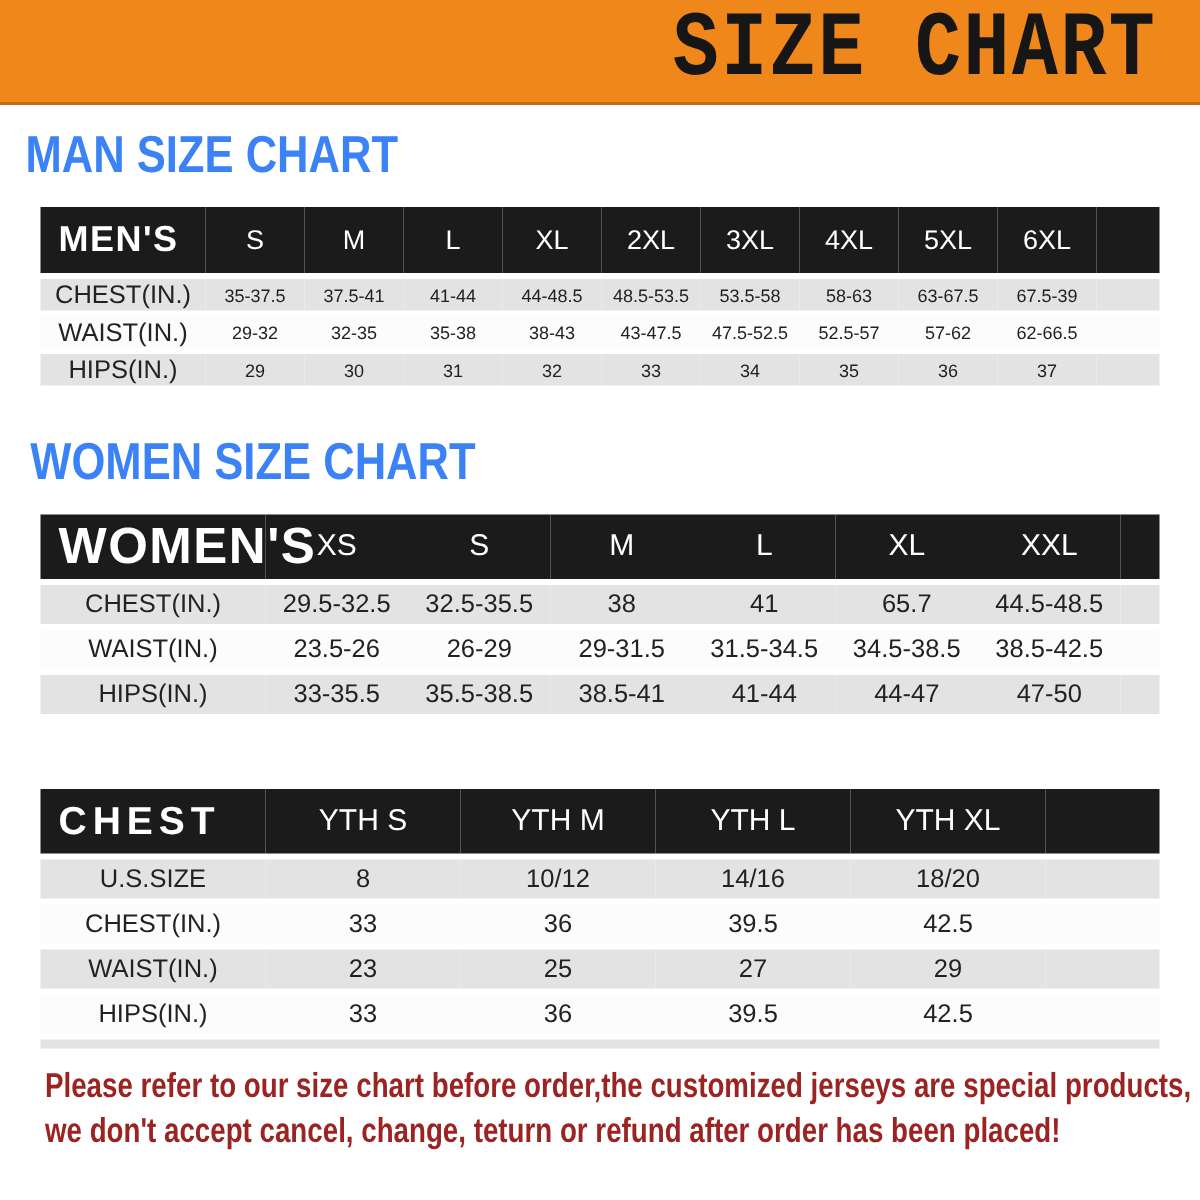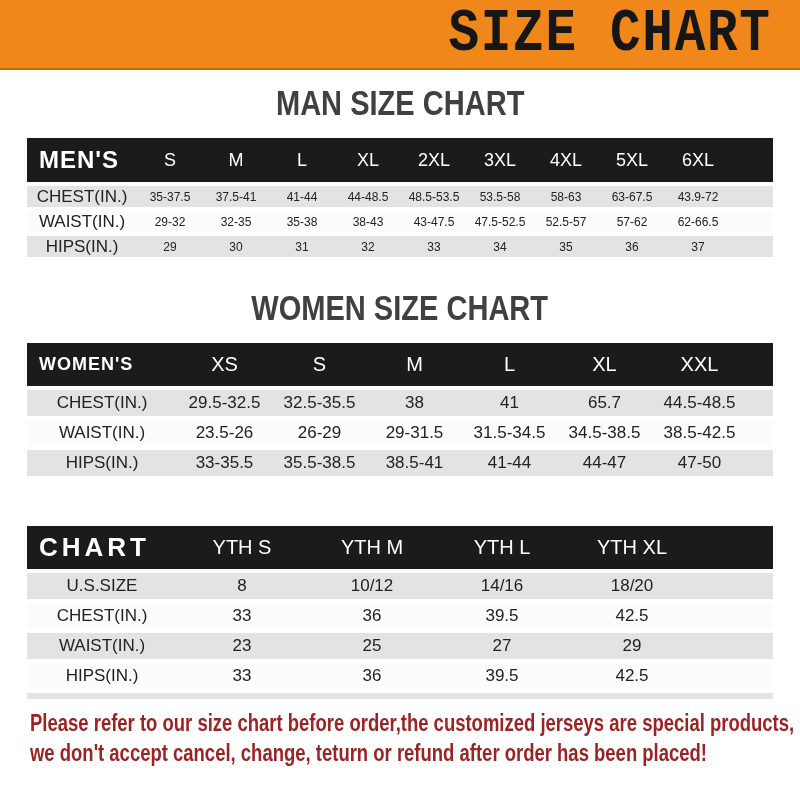--- a/index.html
+++ b/index.html
@@ -15,40 +15,40 @@
   .banner-title{
     font-size:60px;font-weight:bold;color:var(--banner-text,#161616);
     letter-spacing:2px;white-space:nowrap;display:inline-block;
     transform:scale(0.85,1.02);
   }
   .chart-section{margin:0;}
   .section-men{margin-top:16px;}
   .section-women{margin-top:30px;}
   .section-youth{margin-top:42px;}
   .section-heading{
-    margin:0 0 15px 0;text-align:center;font-size:33px;line-height:33px;
-    font-weight:bold;color:#404040;
+    margin:0 0 15px 0;font-size:33px;line-height:33px;
+    font-weight:bold;color:#3b82f6;
   }
   .section-heading span{display:inline-block;transform:scale(0.88,1.05);white-space:nowrap;}
   .size-table{
     width:746px;margin-left:27px;border-collapse:separate;border-spacing:0 4px;
     table-layout:fixed;
   }
   .size-table thead th{
     background:var(--header-bar-bg,#1B1B1B);color:var(--header-bar-text,#FFFFFF);
     font-weight:normal;padding:0;
   }
   .section-men thead th{height:44px;font-size:18px;}
   .section-women thead th,.section-youth thead th{height:43px;font-size:20px;}
   .group-label{
     text-align:left !important;padding-left:12px !important;font-weight:bold !important;
     letter-spacing:1px;white-space:nowrap;
   }
   .section-men .group-label{font-size:24px;}
-  .section-women .group-label{font-size:18px;}
+  .section-women .group-label{font-size:34px;}
   .section-youth .group-label{font-size:26px;letter-spacing:4px;}
   .size-header{text-align:center;}
   .size-table tbody td{
     text-align:center;color:var(--body-text,#222222);padding:0;white-space:nowrap;
   }
   .section-men tbody td{height:21px;font-size:12px;}
   .section-women tbody td,.section-youth tbody td{height:26px;font-size:17px;}
   .size-table tbody tr:nth-child(odd) td{background:var(--row-gray-bg,#E3E3E3);}
   .size-table tbody tr:nth-child(even) td{background:var(--row-white-bg,#FCFCFC);}
   .row-label{font-size:17px !important;}
@@ -105,21 +105,21 @@
         <tr>
           <td class="row-label">CHEST(IN.)</td>
           <td class="value">35-37.5</td>
           <td class="value">37.5-41</td>
           <td class="value">41-44</td>
           <td class="value">44-48.5</td>
           <td class="value">48.5-53.5</td>
           <td class="value">53.5-58</td>
           <td class="value">58-63</td>
           <td class="value">63-67.5</td>
-          <td class="value">43.9-72</td>
+          <td class="value">67.5-39</td>
           <td class="filler"></td>
         </tr>
         <tr>
           <td class="row-label">WAIST(IN.)</td>
           <td class="value">29-32</td>
           <td class="value">32-35</td>
           <td class="value">35-38</td>
           <td class="value">38-43</td>
           <td class="value">43-47.5</td>
           <td class="value">47.5-52.5</td>
@@ -210,21 +210,21 @@
       <colgroup>
         <col class="c-label">
         <col class="c-data">
         <col class="c-data">
         <col class="c-data">
         <col class="c-data">
         <col class="c-filler">
       </colgroup>
       <thead>
         <tr>
-          <th class="group-label">CHART</th>
+          <th class="group-label">CHEST</th>
           <th class="size-header">YTH S</th>
           <th class="size-header">YTH M</th>
           <th class="size-header">YTH L</th>
           <th class="size-header">YTH XL</th>
           <th class="filler"></th>
         </tr>
       </thead>
       <tbody>
         <tr>
           <td class="row-label">U.S.SIZE</td>

